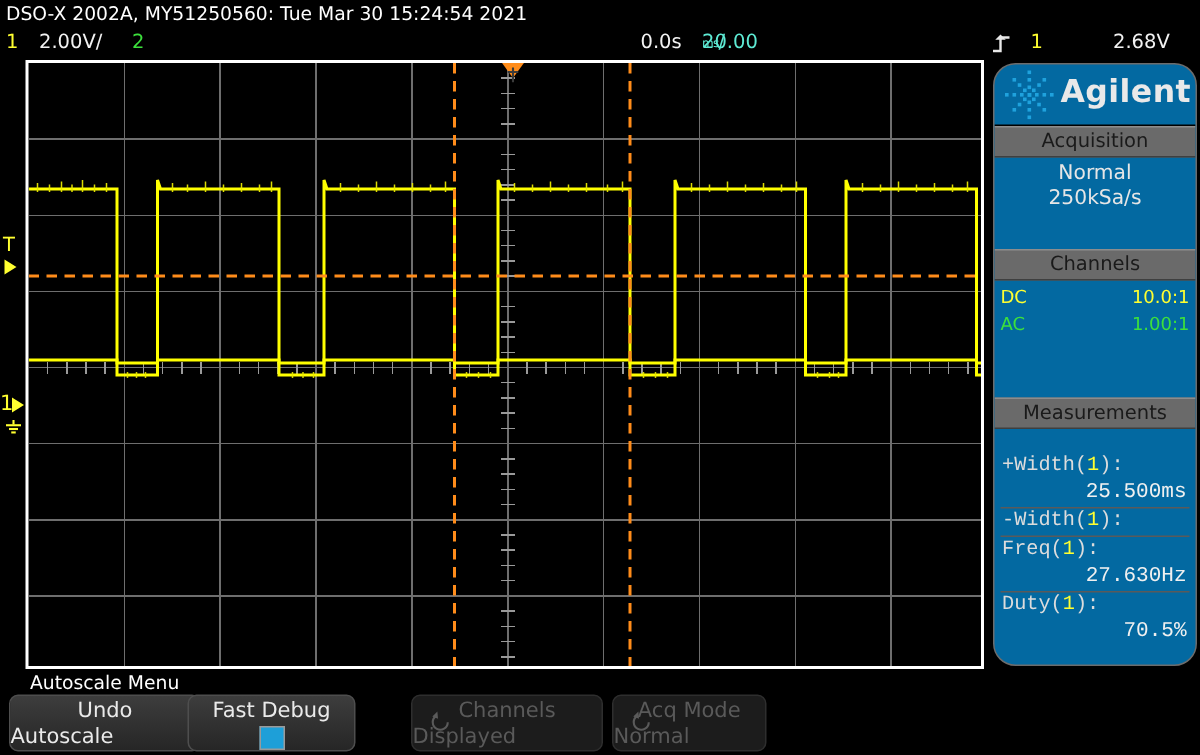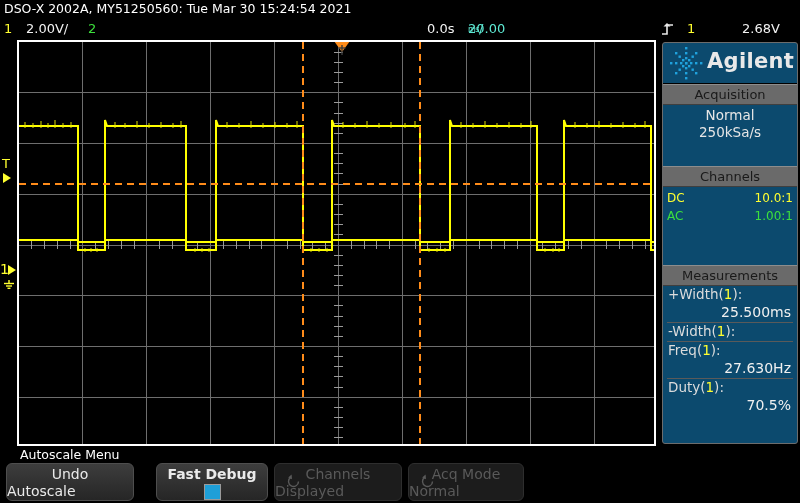--- a/index.html
+++ b/index.html
@@ -44,21 +44,21 @@
   .chmark{position:absolute;left:0px;top:222px;color:#ffff30;font-size:14px;line-height:14px;}
   .chtri{position:absolute;left:8px;top:225px;width:0;height:0;
          border-top:5px solid transparent;border-bottom:5px solid transparent;
          border-left:8px solid #ffff30;}
   .gndsym{position:absolute;left:2px;top:240px;width:14px;height:10px;}
   .drlabel{position:absolute;left:20px;top:226px;color:#ffff30;font-size:16px;
            line-height:16px;letter-spacing:0.5px;}
 
   
   .sidebar{position:absolute;left:662px;top:42px;width:136px;height:402px;
-           background:#0c4a6e;border:1px solid #6c6c6c;border-radius:3px;
+           background:#0369a1;border:1px solid #6c6c6c;border-radius:15px;
            box-sizing:border-box;overflow:hidden;}
   .logo-row{height:40px;position:relative;border-bottom:1px solid #000;}
   .logo-mark{position:absolute;left:6px;top:3px;width:34px;height:34px;}
   .logo-text{position:absolute;left:44px;top:6px;color:#e9e9e9;font-size:21px;
              font-weight:bold;letter-spacing:0.3px;}
   .sec-head{position:relative;height:19px;background:#6a6a6a;
             color:#1a1a1a;font-size:13px;text-align:center;line-height:19px;
             border-top:1px solid #8d8d8d;border-bottom:1px solid #3f3f3f;}
   .sec-head .dots{position:absolute;top:4px;width:4px;height:11px;}
   .sec-head .dots.l{left:5px;} .sec-head .dots.r{right:5px;}
@@ -388,21 +388,21 @@
 
     <div class="sec-head">
       <span class="dots l">
         <span class="dot"></span><span class="dot"></span><span class="dot"></span>
       </span>
       <span>Measurements</span>
       <span class="dots r">
         <span class="dot"></span><span class="dot"></span><span class="dot"></span>
       </span>
     </div>
-    <div class="sec-body" style="padding-top:0;">
+    <div class="sec-body" style="padding-top:16px;font-family:Liberation Mono, monospace;">
       <div class="meas-item">
         <div class="meas-name"><span>+Width(</span><b>1</b><span>):</span></div>
         <div class="meas-val">25.500ms</div>
       </div>
       <div class="meas-item">
         <div class="meas-name"><span>-Width(</span><b>1</b><span>):</span></div>
       </div>
       <div class="meas-item">
         <div class="meas-name"><span>Freq(</span><b>1</b><span>):</span></div>
         <div class="meas-val">27.630Hz</div>
@@ -416,35 +416,35 @@
 
   <div class="menutitle">Autoscale Menu</div>
 
   <div class="softkeys">
 
     <div class="sk" style="left:6px;width:128px;">
       <div class="sk-l1">Undo</div>
       <div class="sk-l2">Autoscale</div>
     </div>
 
-    <div class="sk" style="left:156px;width:112px;font-weight:bold;">
+    <div class="sk" style="left:125px;width:112px;">
       <div class="sk-l1">Fast Debug</div>
       <div class="sk-swatch"></div>
     </div>
 
     <div class="sk off" style="left:274px;width:128px;">
       <svg class="sk-recycle" viewBox="0 0 17 17">
         <path d="M13.5,8.5 A5,5 0 1 1 5.6,4.4" stroke="#5a5a5a" stroke-width="1.4" fill="none"></path>
         <path d="M6.6,1.4 L3.2,4.6 L7.0,6.2 Z" fill="#5a5a5a"></path>
       </svg>
       <div class="sk-l1">Channels</div>
       <div class="sk-l2">Displayed</div>
     </div>
 
-    <div class="sk off" style="left:408px;width:116px;">
+    <div class="sk off" style="left:408px;width:103px;">
       <svg class="sk-recycle" viewBox="0 0 17 17">
         <path d="M13.5,8.5 A5,5 0 1 1 5.6,4.4" stroke="#5a5a5a" stroke-width="1.4" fill="none"></path>
         <path d="M6.6,1.4 L3.2,4.6 L7.0,6.2 Z" fill="#5a5a5a"></path>
       </svg>
       <div class="sk-l1">Acq Mode</div>
       <div class="sk-l2">Normal</div>
     </div>
   </div>
 
 </div>

